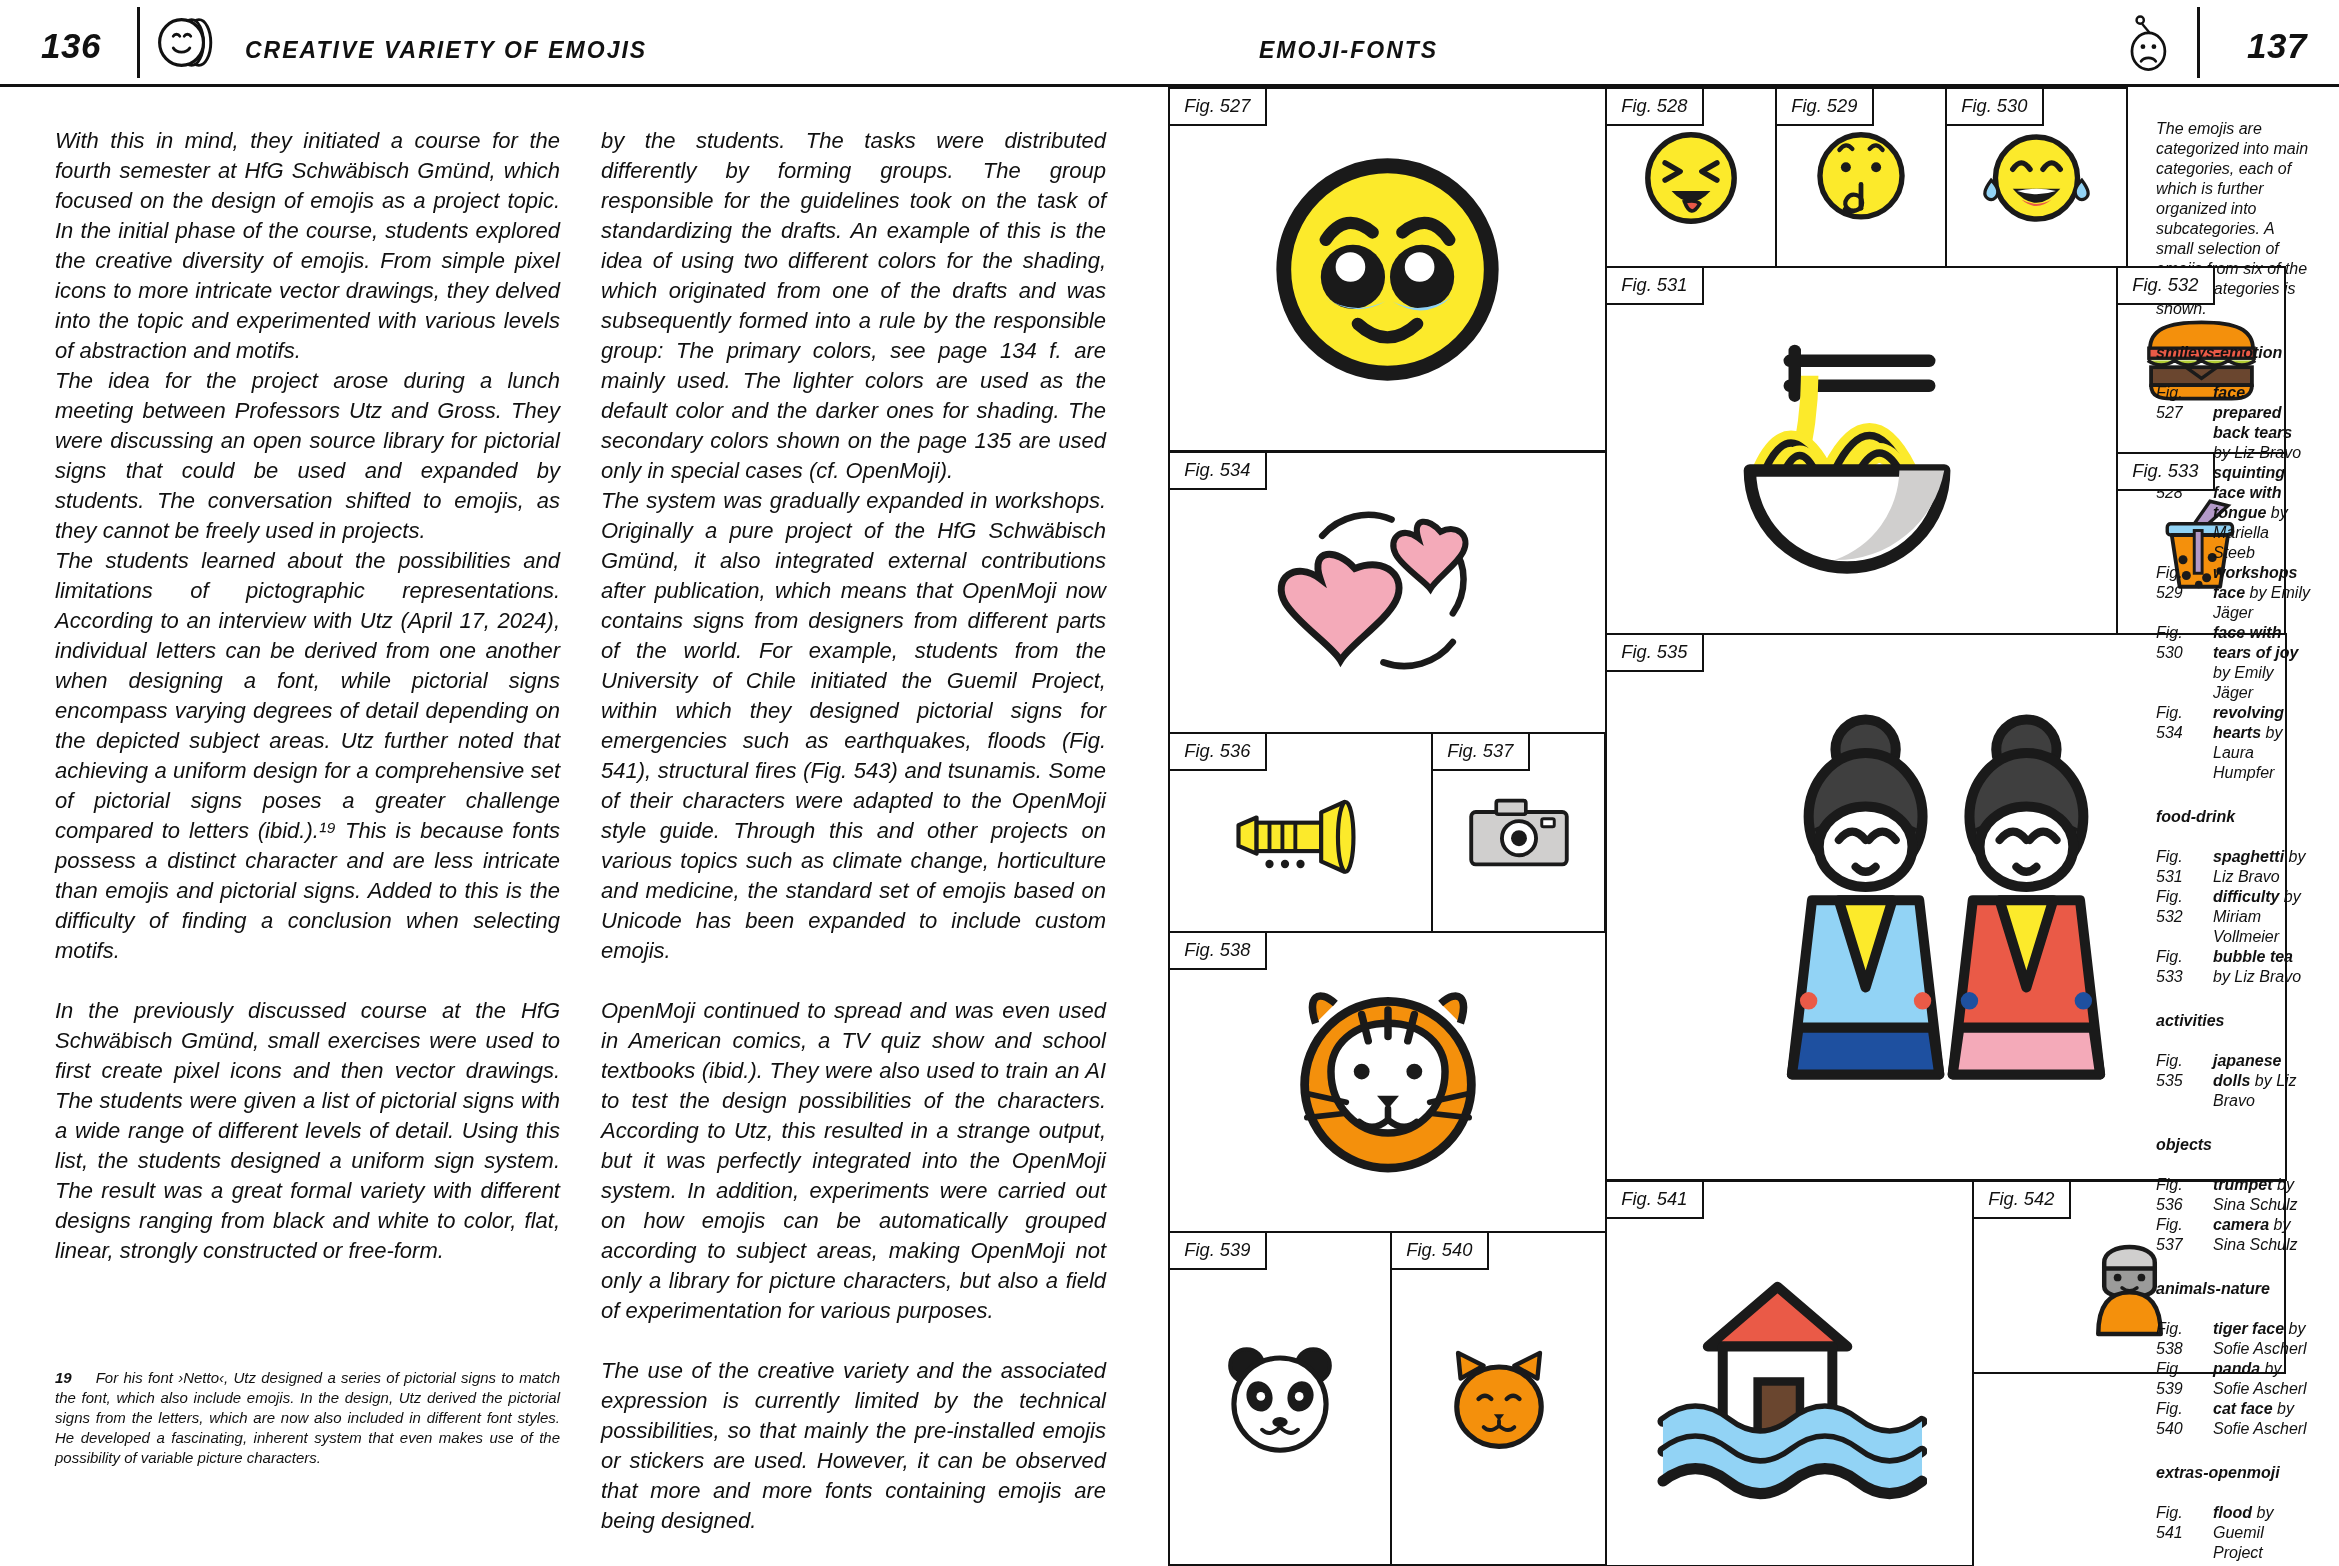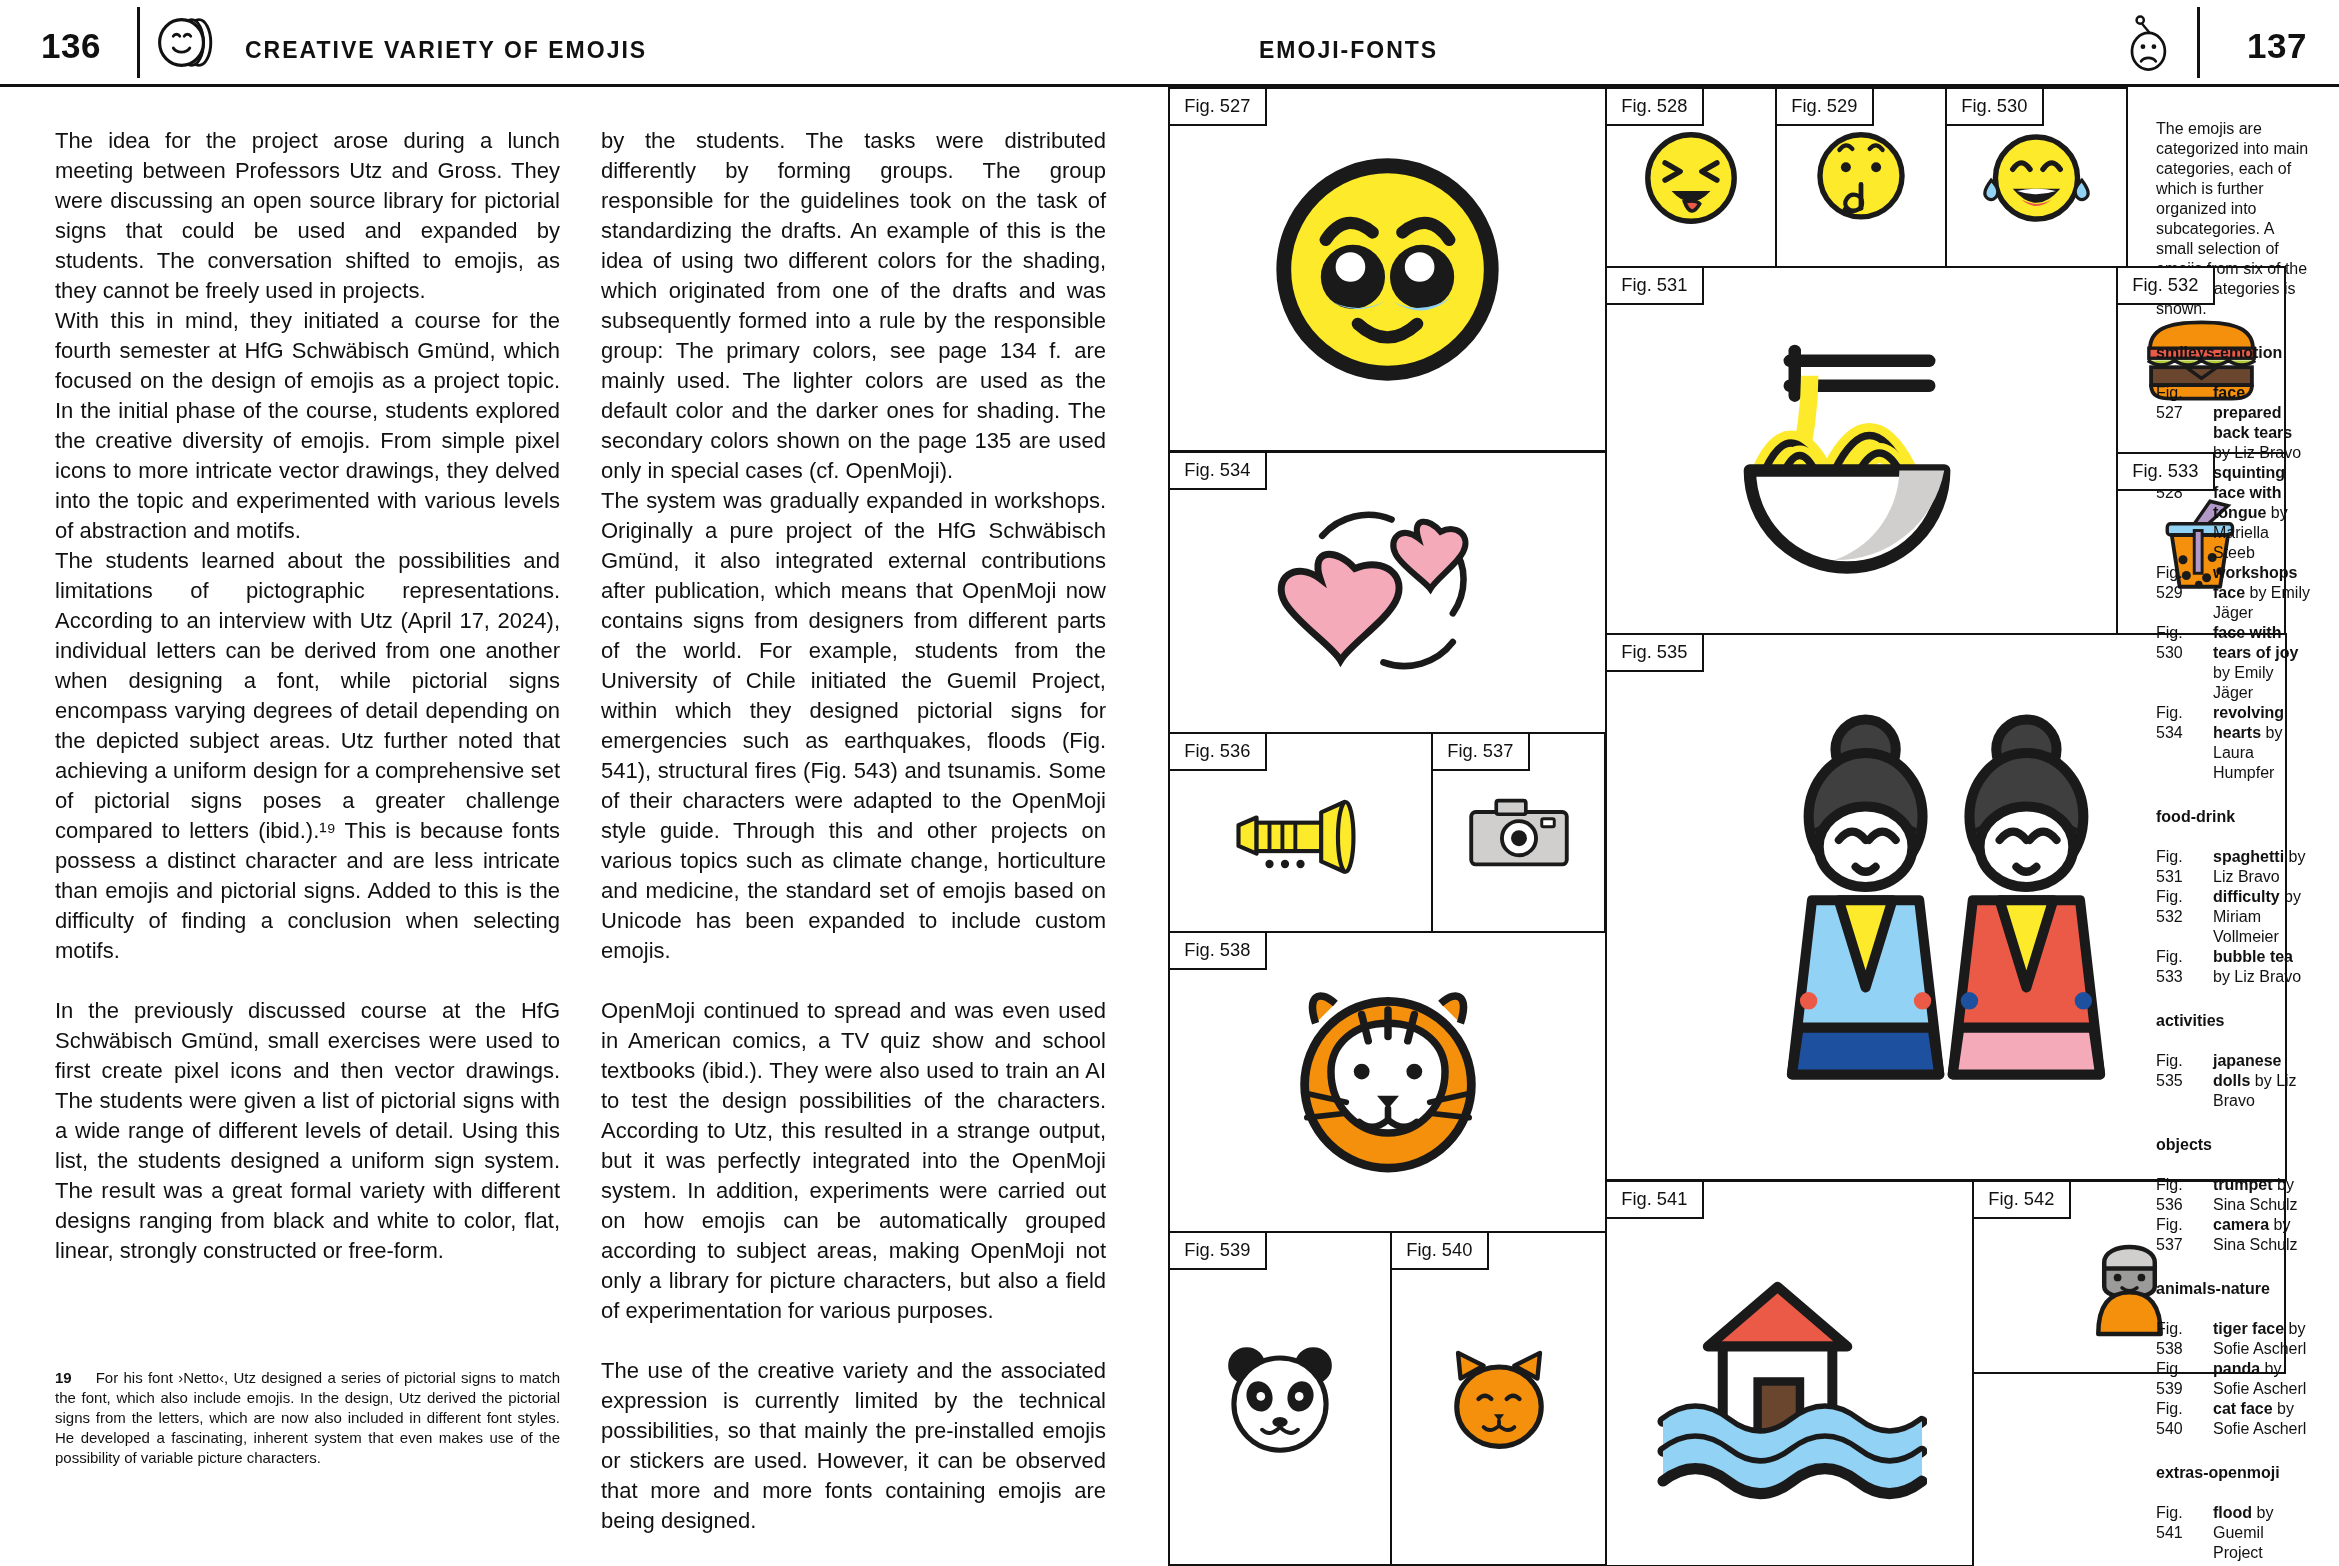--- a/index.html
+++ b/index.html
@@ -1,17 +1,17 @@
 <!DOCTYPE html>
 <html style="font-size:14.6px"><head>
 <meta charset="utf-8">
 <style>
   html,body{margin:0;padding:0;background:#fff;}
   body{width:2339px;height:1566px;font-family:"Liberation Sans",sans-serif;color:#111;overflow:hidden;}
-  .page{position:relative;width:2339px;height:1566px;background:#fff;}
+  .page{position:relative;width:2339px;height:1566px;background:#fff;font-style:italic;}
 
   
   .runhead{position:absolute;left:0;top:0;width:2339px;height:84px;}
   .rh-rule{position:absolute;left:0;top:84px;width:2339px;height:2.7px;background:#111;}
   .folio-l{position:absolute;left:41px;top:25.6px;font-size:35px;font-weight:700;letter-spacing:0.5px;}
   .folio-r{position:absolute;right:32px;top:25.6px;font-size:35px;font-weight:700;letter-spacing:0.5px;}
   .vrule-l{position:absolute;left:137px;top:7.3px;width:2.7px;height:71px;background:#111;}
   .vrule-r{position:absolute;right:139px;top:7.3px;width:2.7px;height:71px;background:#111;}
   .rh-title{position:absolute;left:245px;top:37px;font-size:23px;font-weight:700;letter-spacing:2px;text-align:right;}
   .rh-title2{position:absolute;left:1259px;top:37px;font-size:23px;font-weight:700;letter-spacing:2px;}
@@ -78,22 +78,22 @@
       <circle cx="36" cy="39" r="2.6" fill="#111"></circle>
       <path d="M22 55 a9 7 0 0 1 16 0" fill="none" stroke="#111" stroke-width="3" stroke-linecap="round"></path>
     </svg>
 
     <div class="vrule-r"></div>
     <div class="folio-r">137</div>
     <div class="rh-rule"></div>
   </div>
 
   <div class="col" id="col1">
+    <p>With this in mind, they initiated a course for the fourth semester at HfG Schwäbisch Gmünd, which focused on the design of emojis as a project topic. In the initial phase of the course, students explored the creative diversity of emojis. From simple pixel icons to more intricate vector drawings, they delved into the topic and experimented with various levels of abstraction and motifs.</p>
     <p>The idea for the project arose during a lunch meeting between Professors Utz and Gross. They were discussing an open source library for pictorial signs that could be used and expanded by students. The conversation shifted to emojis, as they cannot be freely used in projects.</p>
-    <p>With this in mind, they initiated a course for the fourth semester at HfG Schwäbisch Gmünd, which focused on the design of emojis as a project topic. In the initial phase of the course, students explored the creative diversity of emojis. From simple pixel icons to more intricate vector drawings, they delved into the topic and experimented with various levels of abstraction and motifs.</p>
     <p>The students learned about the possibilities and limitations of pictographic representations. According to an interview with Utz (April 17, 2024), individual letters can be derived from one another when designing a font, while pictorial signs encompass varying degrees of detail depending on the depicted subject areas. Utz further noted that achieving a uniform design for a comprehensive set of pictorial signs poses a greater challenge compared to letters (ibid.).¹⁹ This is because fonts possess a distinct character and are less intricate than emojis and pictorial signs. Added to this is the difficulty of finding a conclusion when selecting motifs.</p>
     <div class="gap"></div>
     <p>In the previously discussed course at the HfG Schwäbisch Gmünd, small exercises were used to first create pixel icons and then vector drawings. The students were given a list of pictorial signs with a wide range of different levels of detail. Using this list, the students designed a uniform sign system. The result was a great formal variety with different designs ranging from black and white to color, flat, linear, strongly constructed or free-form.</p>
   </div>
 
   <div class="fnote">
     <span class="fn-num">19</span><span>For his font ›Netto‹, Utz designed a series of pictorial signs to match the font, which also include emojis. In the design, Utz derived the pictorial signs from the letters, which are now also included in different font styles. He developed a fascinating, inherent system that even makes use of the possibility of variable picture characters.</span>
   </div>
 
   <div class="col" id="col2">

